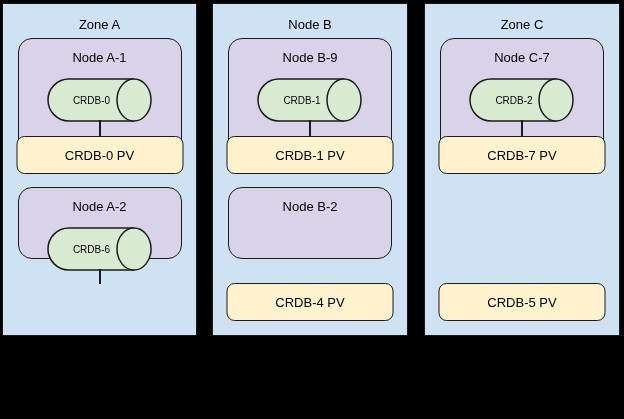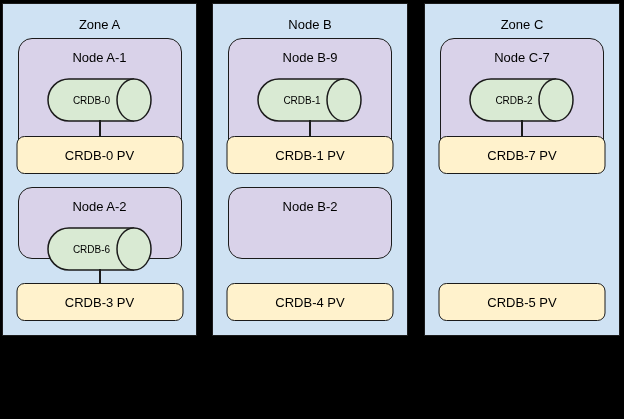--- a/index.html
+++ b/index.html
@@ -105,21 +105,20 @@
       <div class="cylinder">
         <svg width="106" height="44" viewBox="0 0 106 44">
           <path class="cyl-body" d="M 87 1 H 22 A 21 21 0 0 0 22 43 H 87"></path>
           <ellipse class="cyl-body" cx="87" cy="22" rx="17" ry="21"></ellipse>
         </svg>
         <div class="cyl-label">CRDB-6</div>
       </div>
     </div>
 
     <div class="connector conn-2"></div>
-    <div class="pv pv-2">CRDB-3 PV</div>
   </div>
 
   <div class="zone zone-b">
     <div class="zone-title">Node B</div>
 
     <div class="node node-1">
       <div class="node-title">Node B-9</div>
       <div class="cylinder">
         <svg width="106" height="44" viewBox="0 0 106 44">
           <path class="cyl-body" d="M 87 1 H 22 A 21 21 0 0 0 22 43 H 87"></path>

